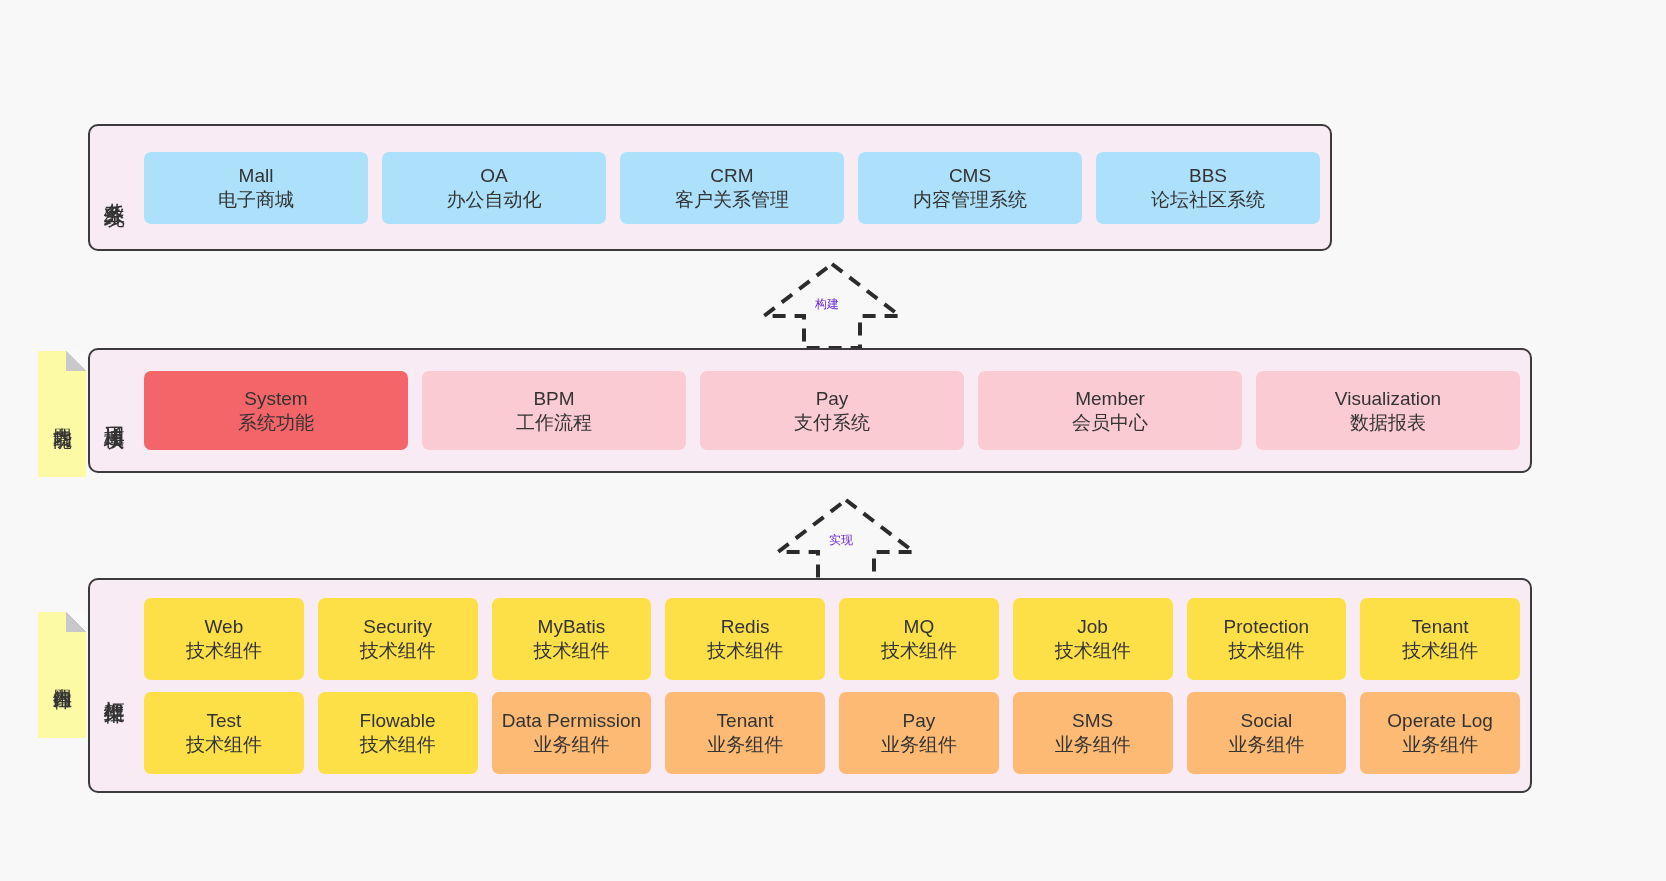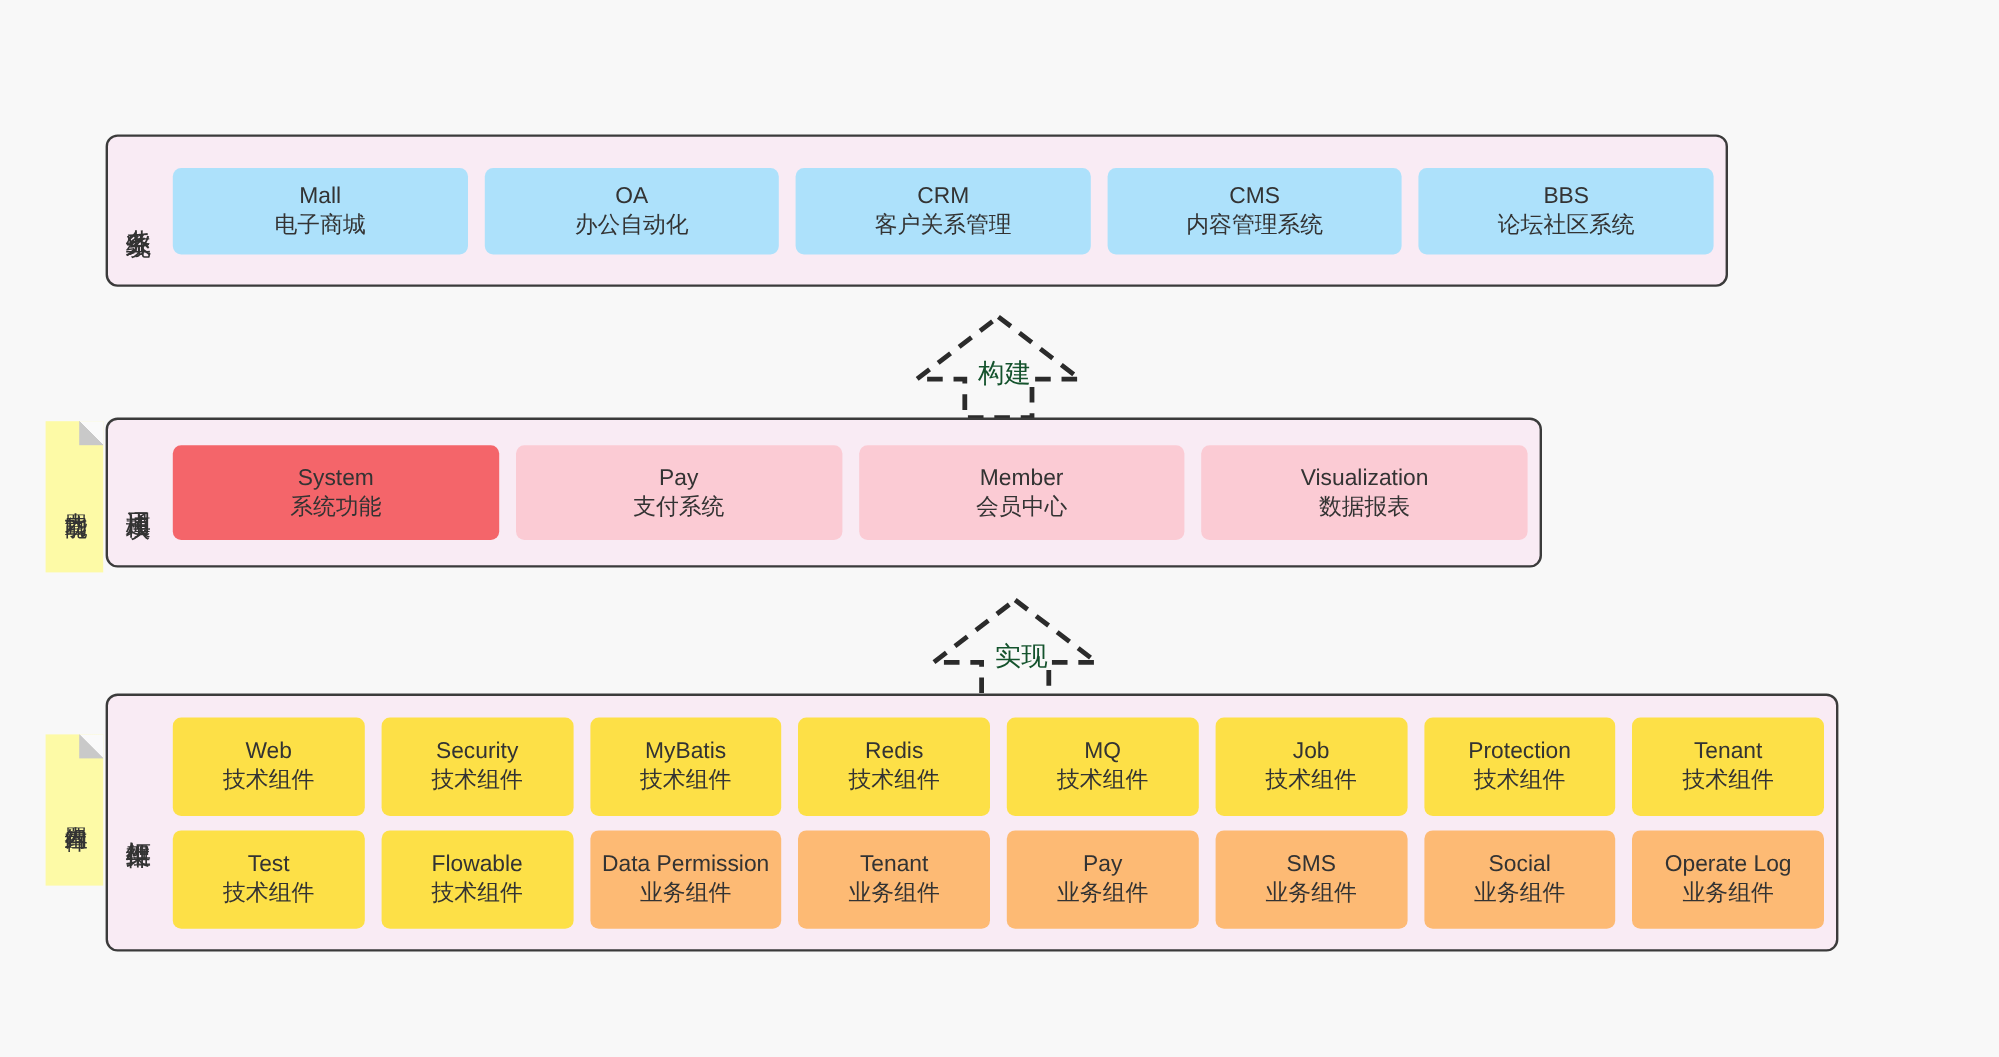--- a/index.html
+++ b/index.html
@@ -75,25 +75,25 @@
   .card .sub   { display: block; }
 
   
   .c-blue        { background: #ade1fb; }
   .c-red         { background: #f4656a; }
   .c-pink        { background: #fbcbd4; }
   .c-green       { background: #fde047; }
   .c-lightgreen  { background: #fdba74; }
 
   
-  #layer-business  { left: 88px;  top: 112px; width: 1352px; height: 127px; }
+  #layer-business  { left: 88px;  top: 124px; width: 1244px; height: 127px; }
   #layer-business  .cards { height: 100%; }
   #layer-business  .card-row { height: 72px; }
 
-  #layer-common    { left: 88px;  top: 348px; width: 1197px; height: 125px; }
+  #layer-common    { left: 88px;  top: 348px; width: 1444px; height: 125px; }
   #layer-common    .card-row { height: 79px; }
 
   #layer-framework { left: 88px;  top: 578px; width: 1444px; height: 215px; }
   #layer-framework .card-row { height: 82px; }
 
   
   .sticky {
     position: absolute;
     width: 48px;
     background: #fdfaa6;
@@ -119,22 +119,22 @@
   }
   #sticky-common    { left: 38px; top: 351px; height: 126px; }
   #sticky-framework { left: 38px; top: 612px; height: 126px; }
 
   
   .arrow { position: absolute; }
   #arrow-build   { left: 752px; top: 258px; }
   #arrow-impl    { left: 766px; top: 494px; }
   .arrow-label {
     position: absolute;
-    font-size: 22px;
-    color: #14532d;
+    font-size: 12px;
+    color: #6d28d9;
     white-space: nowrap;
     user-select: none;
     background: transparent;
   }
   #arrow-build .arrow-label { left: 63px; top: 38px; }
   #arrow-impl  .arrow-label { left: 63px; top: 38px; text-align: center; }
 </style>
 </head>
 <body>
 
@@ -178,20 +178,24 @@
 </div>
 <div class="layer" id="layer-common">
   <div class="layer-label">通用模块</div>
   <div class="cards">
     <div class="card-row">
       <div class="card c-red">
         <span class="title">System</span>
         <span class="sub">系统功能</span>
       </div>
       <div class="card c-pink">
+        <span class="title">BPM</span>
+        <span class="sub">工作流程</span>
+      </div>
+      <div class="card c-pink">
         <span class="title">Pay</span>
         <span class="sub">支付系统</span>
       </div>
       <div class="card c-pink">
         <span class="title">Member</span>
         <span class="sub">会员中心</span>
       </div>
       <div class="card c-pink">
         <span class="title">Visualization</span>
         <span class="sub">数据报表</span>

